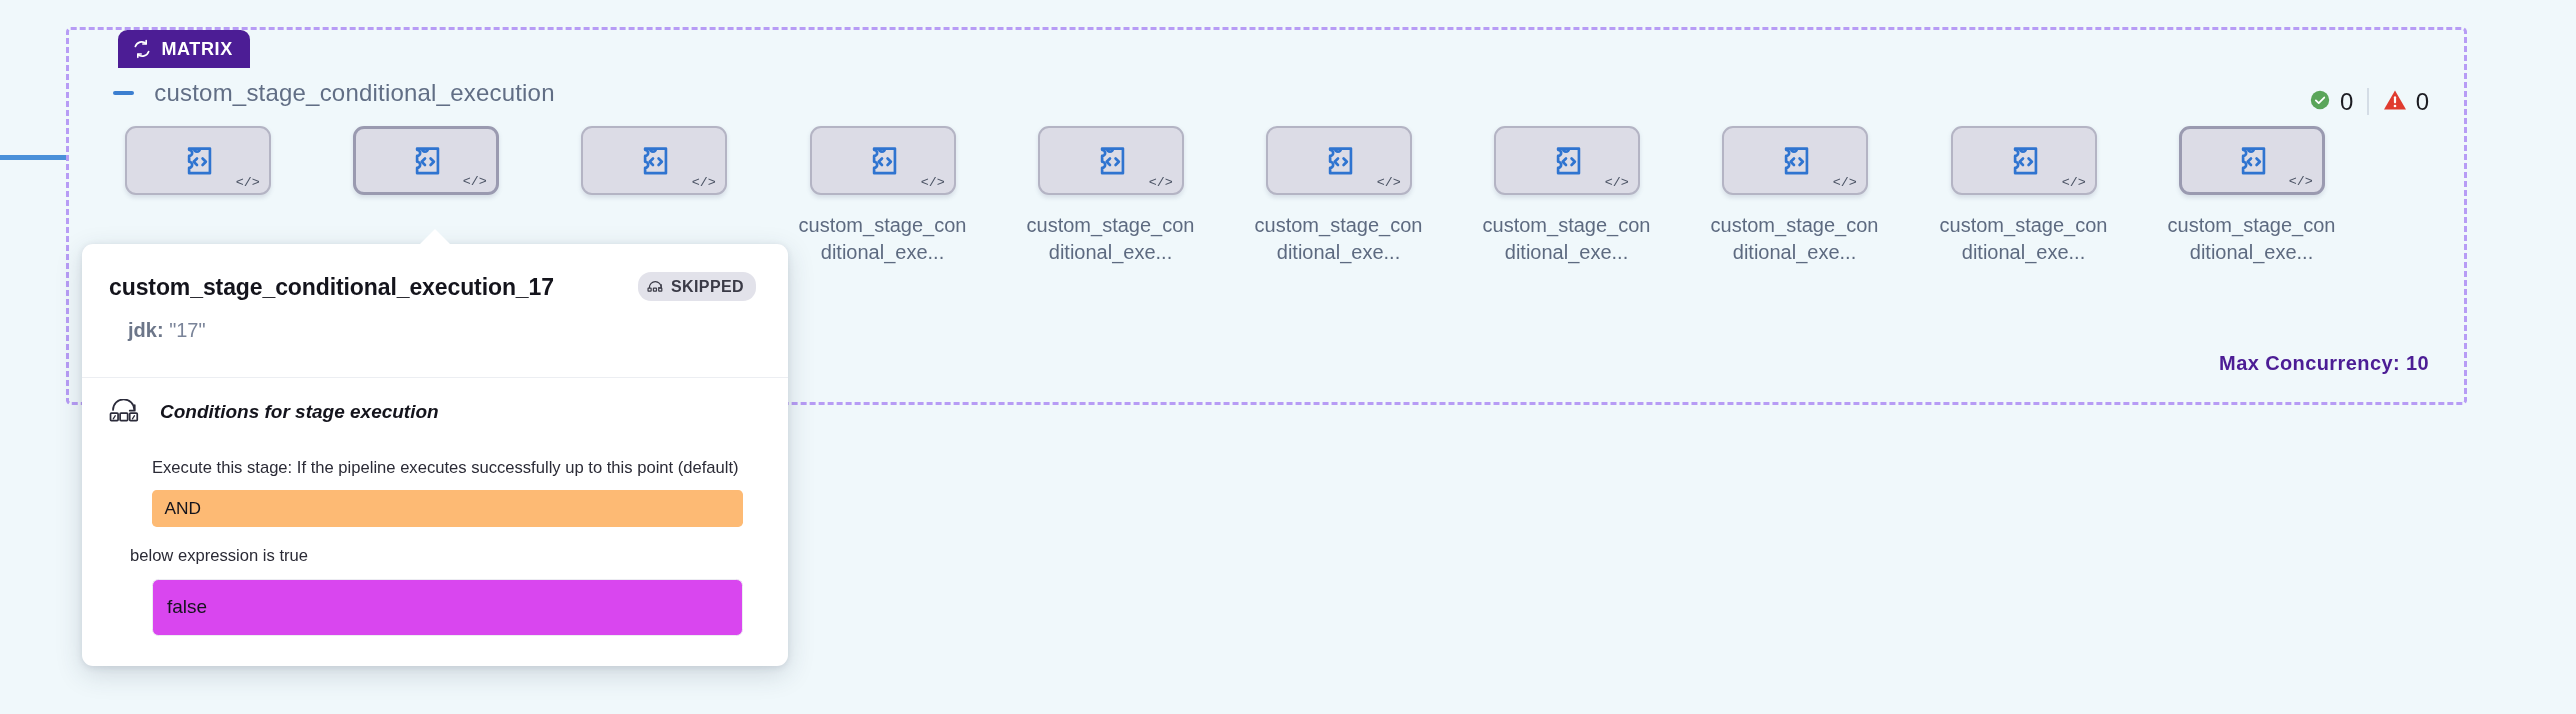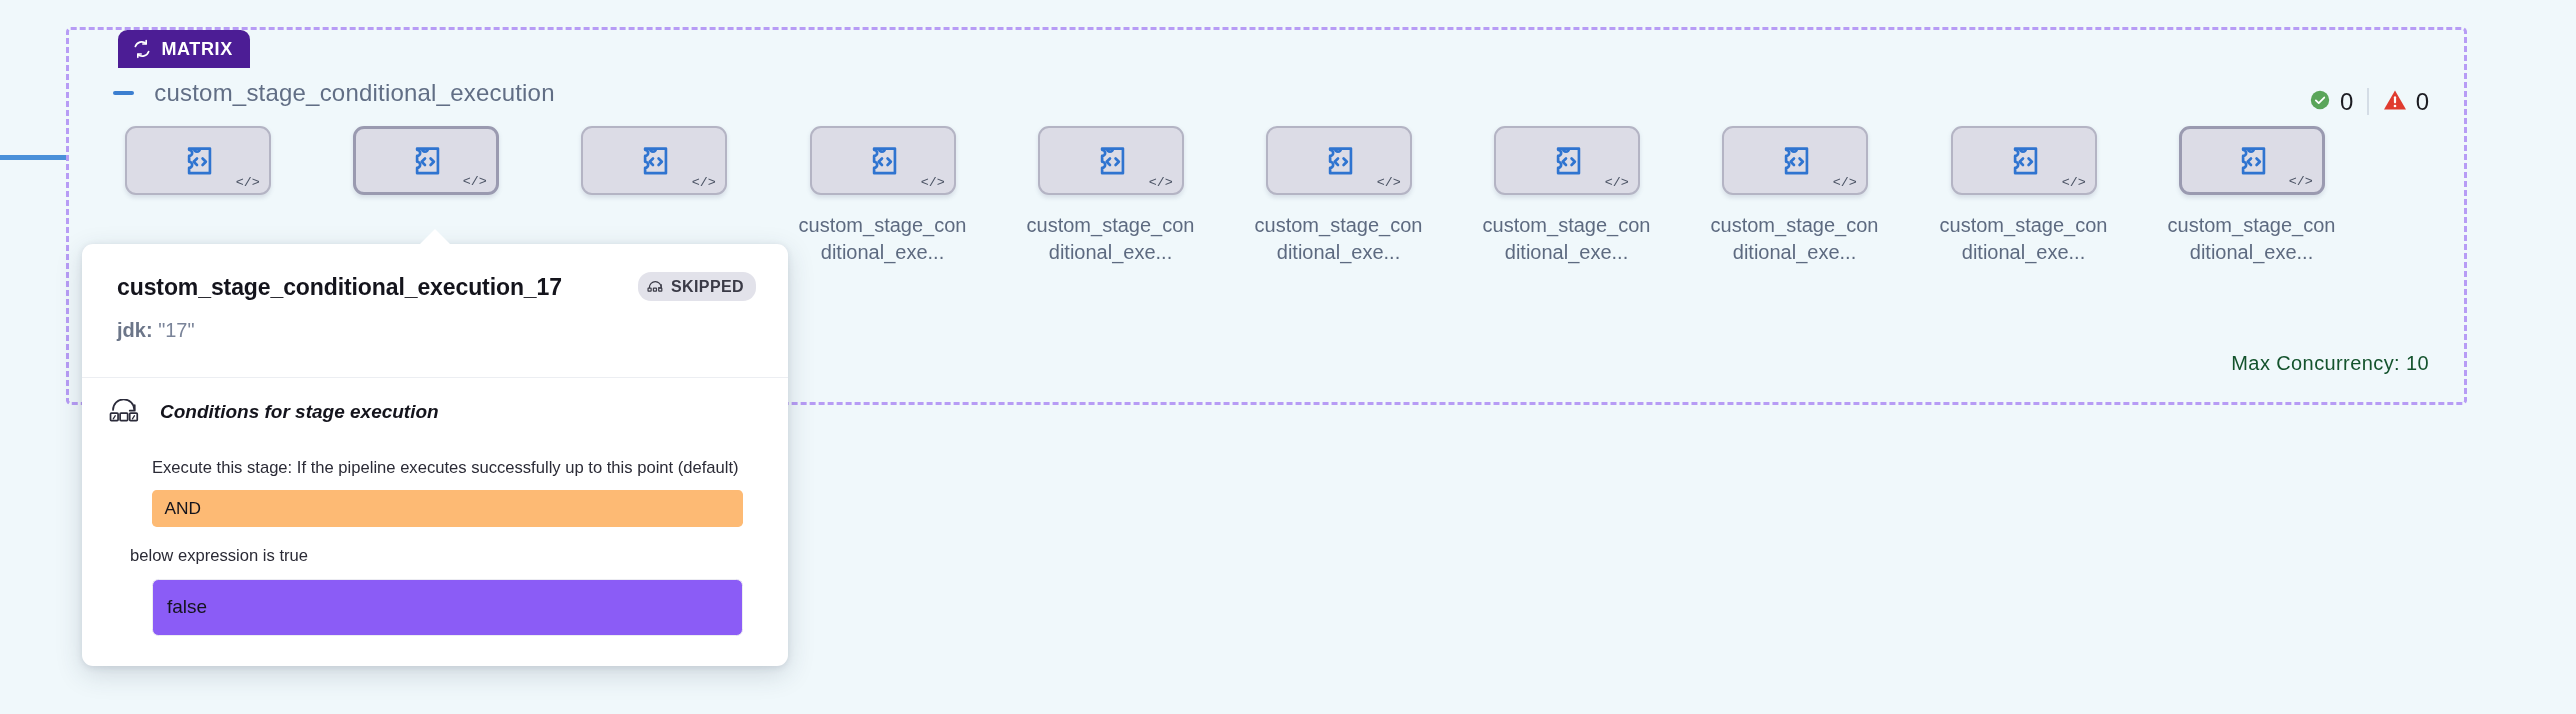--- a/index.html
+++ b/index.html
@@ -162,22 +162,22 @@
     color: #5d6a80;
     word-break: break-all;
   }
 
   
   .max-concurrency {
     position: absolute;
     right: 35px;
     bottom: 27px;
     font-size: 20px;
-    font-weight: 400;
-    color: #14532d;
+    font-weight: 700;
+    color: #4c1d95;
     letter-spacing: 0.4px;
   }
 
   
   .popover {
     position: absolute;
     left: 82px;
     top: 244px;
     width: 706px;
     background: #ffffff;
@@ -188,21 +188,21 @@
   .popover-arrow {
     position: absolute;
     top: -15px;
     left: 337px;
     width: 0; height: 0;
     border-left: 16.6px solid transparent;
     border-right: 16.6px solid transparent;
     border-bottom: 16px solid #ffffff;
   }
   .popover-head {
-    padding: 30px 32px 24px 35px;
+    padding: 30px 32px 24px 27px;
     position: relative;
   }
   .popover-title-row {
     display: flex;
     align-items: flex-start;
     justify-content: space-between;
     gap: 16px;
   }
   .popover-title {
     font-size: 23px;
@@ -224,21 +224,21 @@
     letter-spacing: 0.4px;
     white-space: nowrap;
     flex-shrink: 0;
     margin-top: -1.6px;
   }
   .popover-sub {
     margin-top: 17.3px;
     font-size: 20px;
     color: #7a8499;
   }
-  .popover-sub .k { font-weight: 700; color: #6c7689; }
+  .popover-sub .k { font-weight: 700; color: #6c7689; margin-left: 19px; }
 
   .popover-divider {
     height: 1.6px;
     background: #eceef2;
     margin: 11px 0 0 0;
   }
 
   .popover-body { padding: 20.5px 38px 30px 27px; }
 
   .cond-head {
@@ -271,21 +271,21 @@
   }
   .cond-sub {
     font-size: 16.6px;
     color: #2b2b36;
     margin-left: 21px;
     margin-top: 19px;
     margin-bottom: 12.6px;
   }
   .cond-input {
     margin-left: 43px;
-    background: #8b5cf6;
+    background: #d946ef;
     border: 1.6px solid #ececf2;
     border-radius: 6.3px;
     padding: 6px 14px;
     font-size: 19px;
     color: #14141c;
     width: 591px;
     height: 57px;
     display: flex;
     align-items: center;
     cursor: text;

